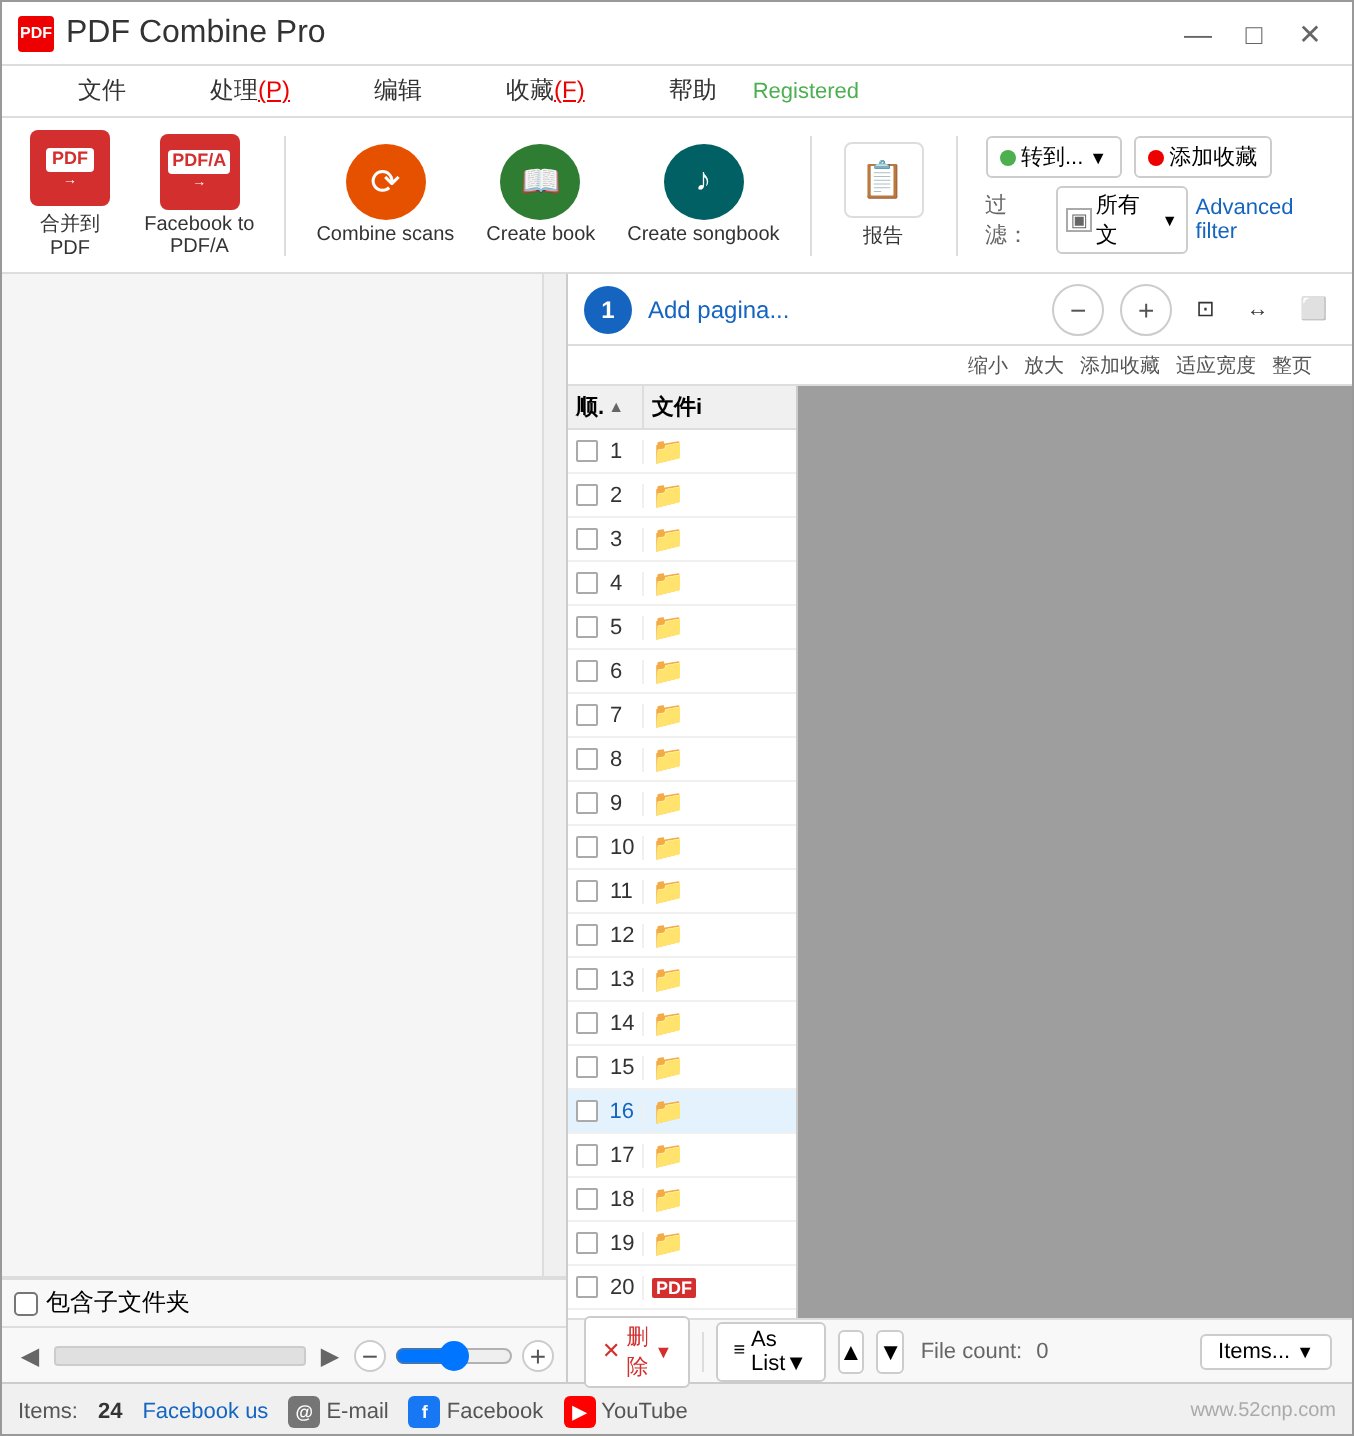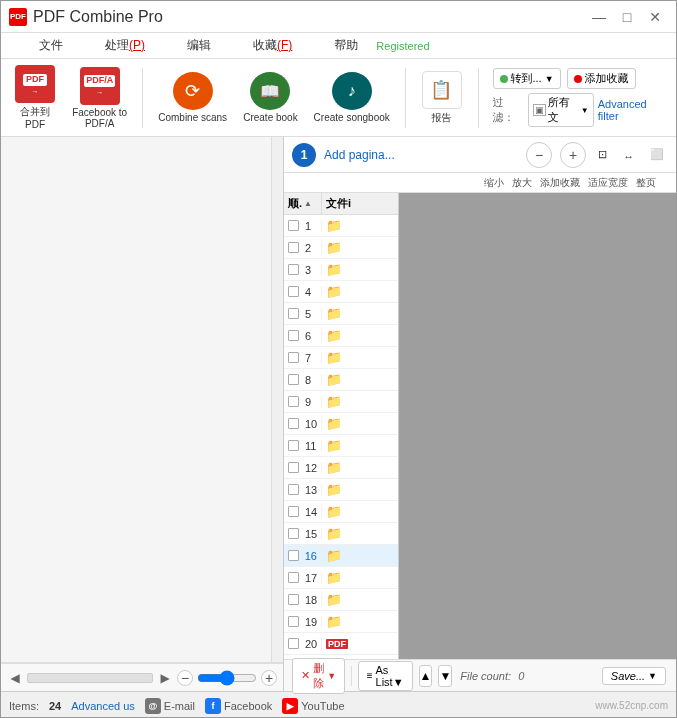--- a/index.html
+++ b/index.html
@@ -477,21 +477,20 @@
     .file-count-label {
       font-size: 11px;
       color: #666;
     }
     .file-count-area {
       display: flex;
       align-items: center;
       justify-content: flex-end;
       width: 100%;
       padding: 0 2px;
-      font-style: italic;
     }
 
     
     .status-bar {
       height: 28px;
       background: #f0f0f0;
       border-top: 1px solid #ccc;
       display: flex;
       align-items: center;
       padding: 0 8px;
@@ -645,20 +644,24 @@
     </div>
   </div>
 </div>
 
 <div class="main-area">
 
   <div class="left-panel">
     <div class="left-panel-preview">
       <div class="left-scrollbar"></div>
     </div>
+    <div class="bottom-label-area">
+      <input type="checkbox" style="width: 12px; height: 12px;">
+      <span>包含子文件夹</span>
+    </div>
     <div class="left-bottom-bar">
       <button class="nav-btn">◀</button>
       <div class="left-scrollbar-h"></div>
       <button class="nav-btn">▶</button>
       <div class="zoom-minus">−</div>
       <input type="range" style="width: 60px; height: 10px;" value="50">
       <div class="zoom-plus">+</div>
     </div>
   </div>
 
@@ -835,32 +838,32 @@
         <span>As List▼</span>
       </div>
       <div class="arrow-btn">▲</div>
       <div class="arrow-btn">▼</div>
       <div class="file-count-area">
         <span class="file-count-label">
           <span>File count:</span>
           <span style="margin-left:4px;">0</span>
         </span>
         <div class="save-btn">
-          <span>Save...</span>
+          <span>Items...</span>
           <span style="font-size:9px;">▼</span>
         </div>
       </div>
     </div>
   </div>
 </div>
 
 <div class="status-bar">
   <span>Items:</span>
   <span class="items-count">24</span>
-  <span class="status-contact">Advanced us</span>
+  <span class="status-contact">Facebook us</span>
   <div class="status-email">
     <div class="social-icon icon-email">@</div>
     <span>E-mail</span>
   </div>
   <div class="status-fb">
     <div class="social-icon icon-fb">f</div>
     <span>Facebook</span>
   </div>
   <div class="status-yt">
     <div class="social-icon icon-yt">▶</div>

